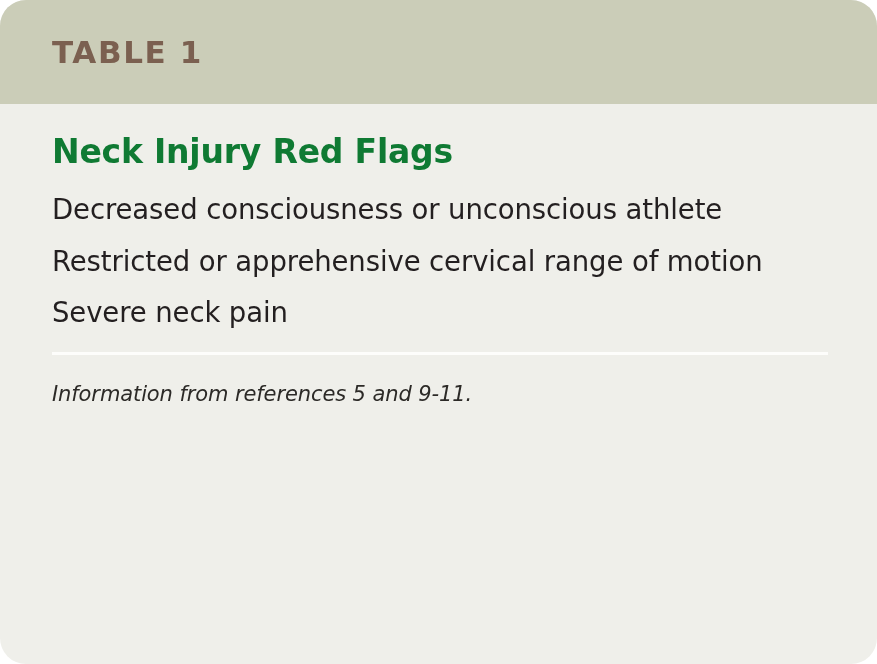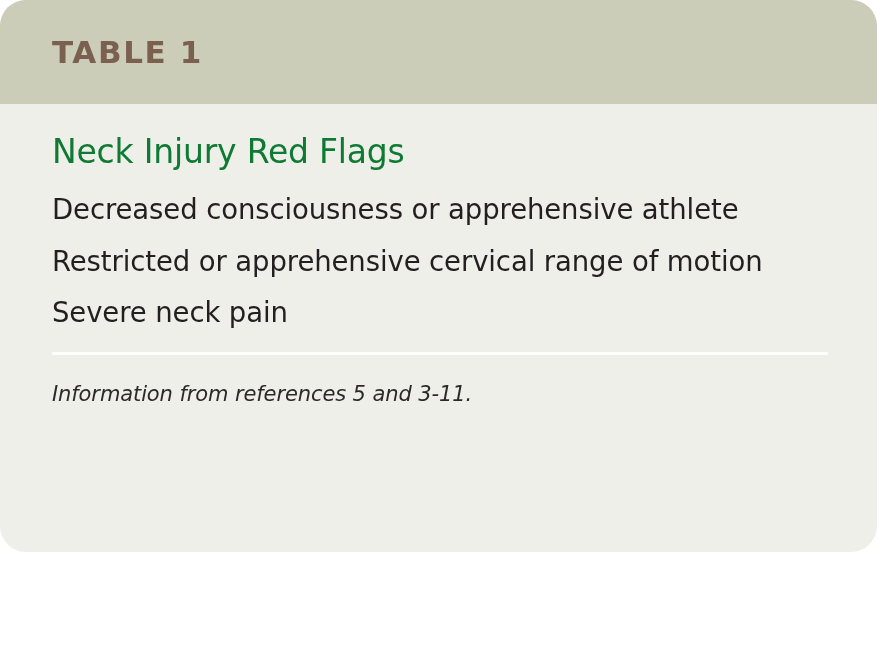--- a/index.html
+++ b/index.html
@@ -12,21 +12,21 @@
     height: 664px;
     overflow: hidden;
     font-family: "DejaVu Sans", "Liberation Sans", sans-serif;
   }
 
   #table-card {
     position: absolute;
     left: 0;
     top: 0;
     width: 877px;
-    height: 552px;
+    height: 664px;
     box-sizing: border-box;
     border-radius: 26px;
     background: #efefea;
     overflow: hidden;
   }
 
   
   .card-header {
     height: 104px;
     background: #cbcdb8;
@@ -46,21 +46,21 @@
 
   
   .card-body {
     padding: 0 49px 0 52px;
     box-sizing: border-box;
   }
 
   .card-title {
     color: #0f7a33;
     font-size: 33px;
-    font-weight: normal;
+    font-weight: bold;
     line-height: 1.1;
     margin: 0;
     padding-top: 30px;
     letter-spacing: -0.2px;
   }
 
   .flag-list {
     list-style: none;
     margin: 0;
     padding: 0;
@@ -103,23 +103,23 @@
 
   <div class="card-header">
     <div class="header-eyebrow">TABLE 1</div>
   </div>
 
   <div class="card-body">
 
     <h1 class="card-title">Neck Injury Red Flags</h1>
 
     <ul class="flag-list">
-      <li>Decreased consciousness or apprehensive athlete</li>
+      <li>Decreased consciousness or unconscious athlete</li>
       <li>Restricted or apprehensive cervical range of motion</li>
       <li>Severe neck pain</li>
     </ul>
 
     <hr class="footnote-rule">
 
-    <div class="card-footnote">Information from references 5 and 3-11.</div>
+    <div class="card-footnote">Information from references 5 and 9-11.</div>
 
   </div>
 </div>
 
 </body></html>

